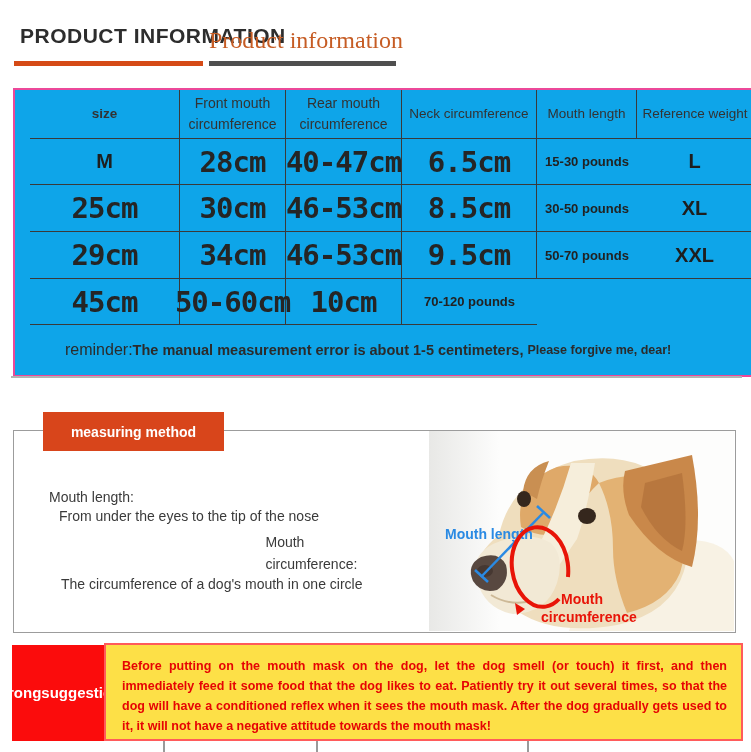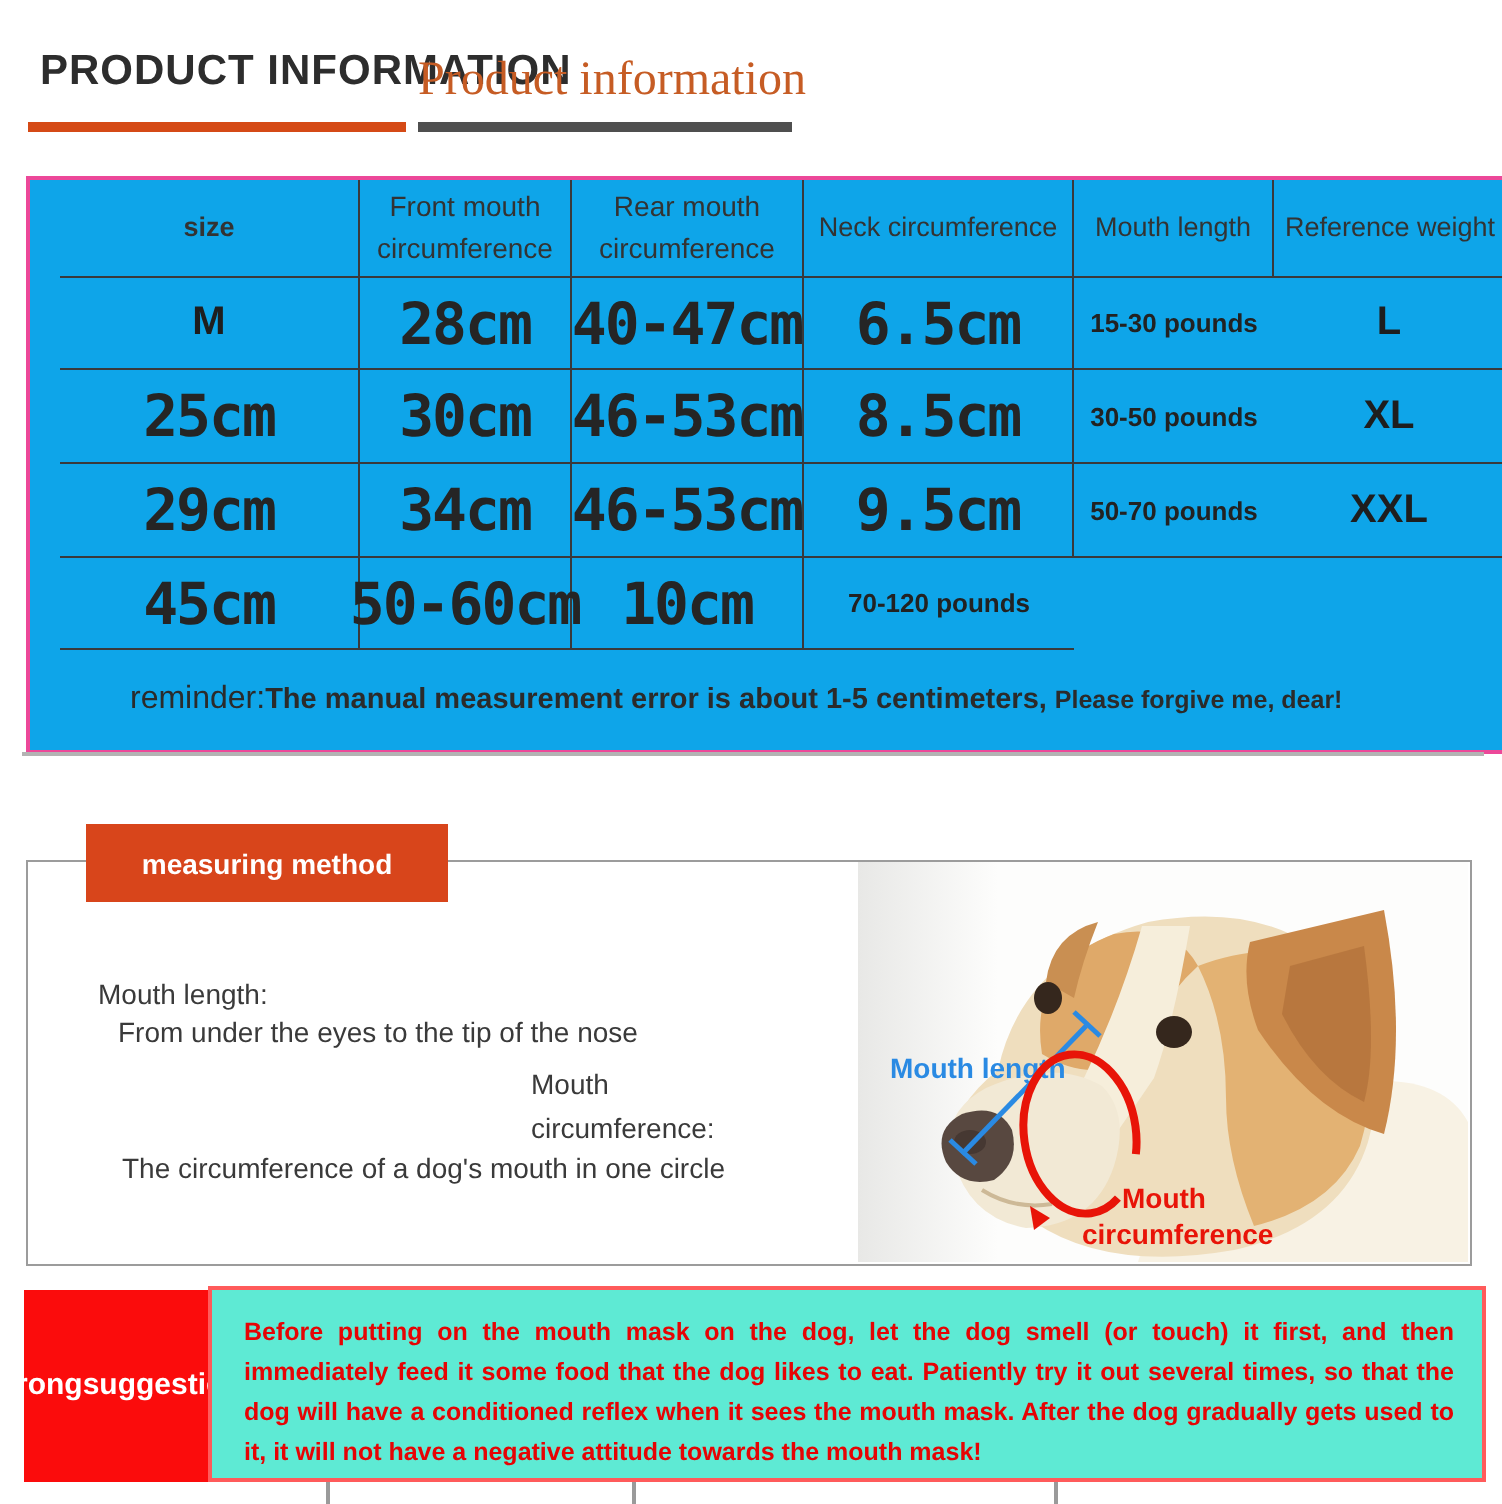--- a/index.html
+++ b/index.html
@@ -51,21 +51,21 @@
   .mrow2{left:37px;top:100px;align-items:flex-end;}
   .mterm{width:97px;flex:0 0 auto;line-height:1.6;}
   .mdesc{margin-left:10px;white-space:nowrap;}
   .dogphoto{position:absolute;right:1px;top:0;width:305px;height:200px;}
 
   
   .sbox{position:absolute;left:12px;top:643px;width:731px;height:98px;}
   .slabel{position:absolute;left:0;top:2px;width:92px;height:96px;background:#fb0c0c;
     color:#fff;font-size:15px;font-weight:bold;display:flex;flex-direction:row;
     align-items:center;justify-content:center;line-height:1.45;}
-  .stext{position:absolute;left:92px;top:0;width:639px;height:98px;background:#5eead4;
+  .stext{position:absolute;left:92px;top:0;width:639px;height:98px;background:#fde047;
     border:2px solid #ff5b5b;box-sizing:border-box;padding:11px 14px 0 16px;
     color:#e60404;font-size:12.5px;font-weight:bold;line-height:20px;text-align:justify;}
   .tick{position:absolute;top:741px;width:2px;height:11px;background:#9a9a9a;}
 </style>
 </head>
 <body>
 
 <div id="screen">
 
   <div class="title-en">PRODUCT INFORMATION</div>

